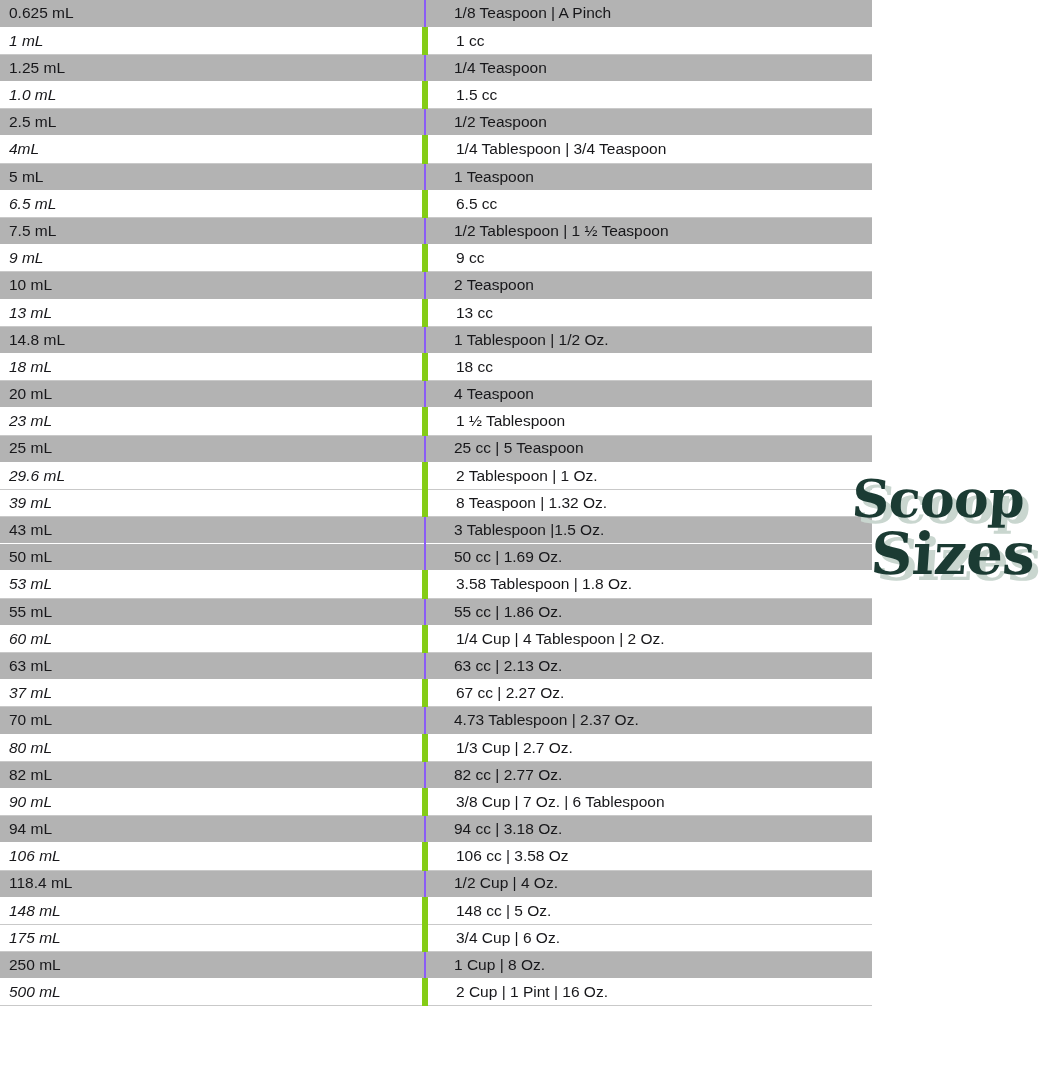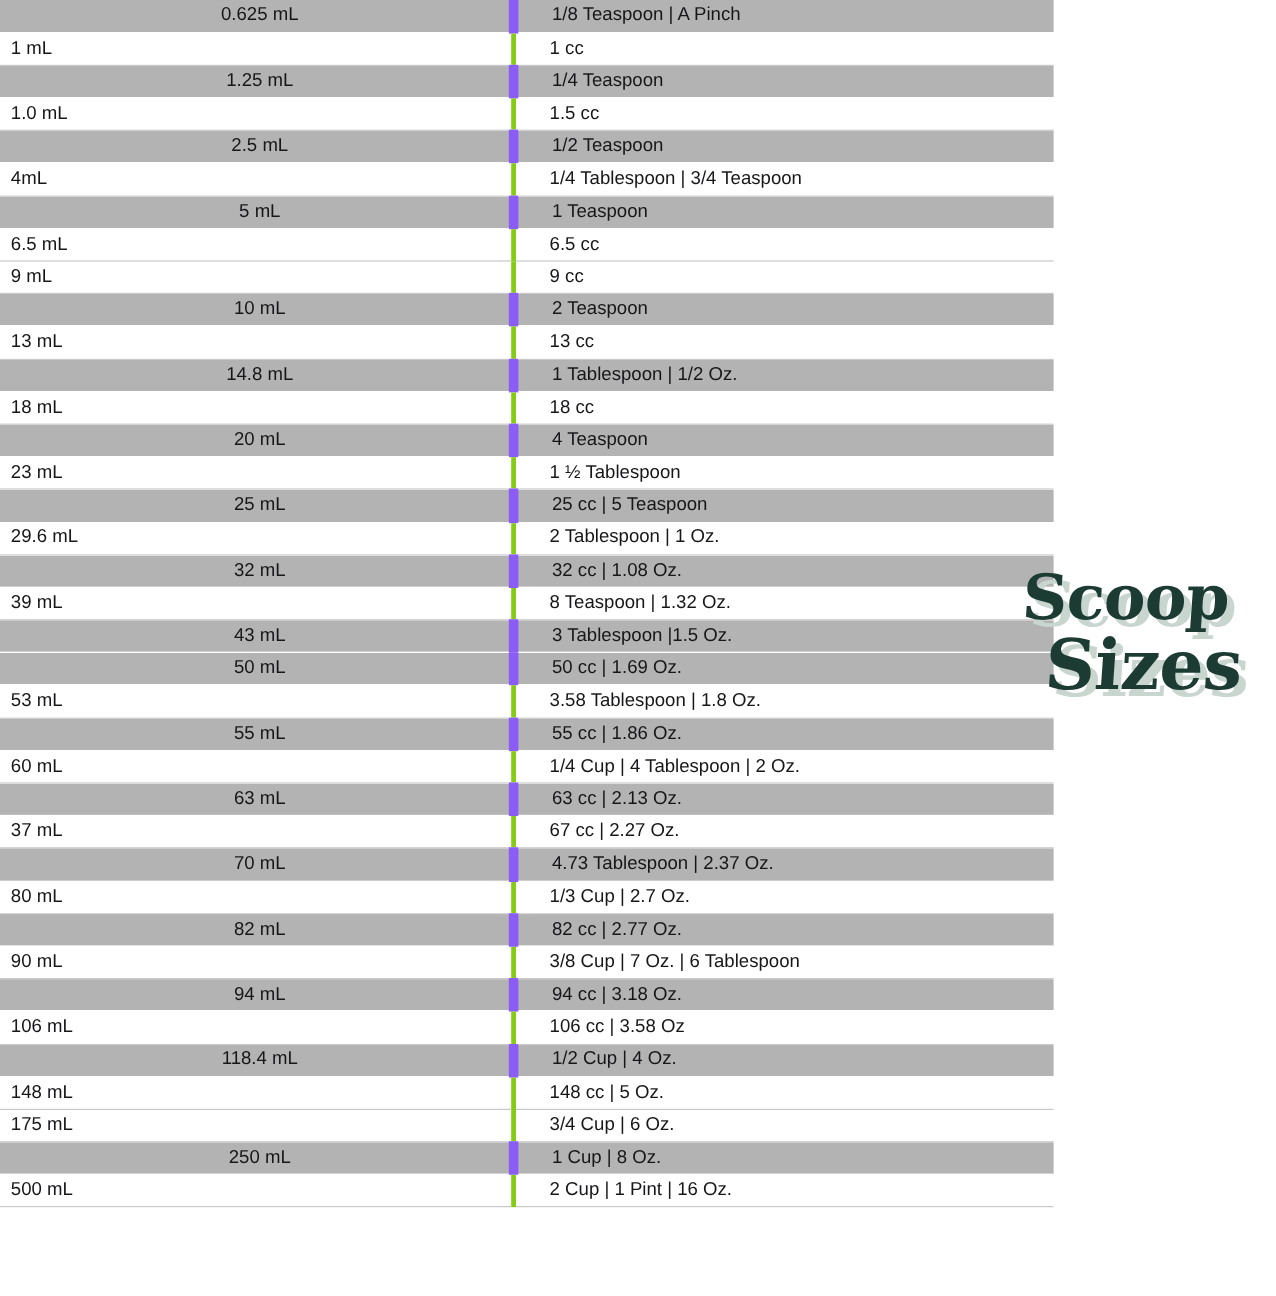--- a/index.html
+++ b/index.html
@@ -56,28 +56,28 @@
     padding-left: 28px;
   }
 
   tr.shade td {
     background: #b3b3b3;
   }
   tr.plain td {
     background: #ffffff;
   }
   tr.plain td.col-ml {
-    border-right: 4px solid #84cc16;
+    border-right: 6px solid #84cc16;
+    font-style: italic;
   }
   tr.plain td {
     border-bottom: 1px solid #c9c9c9;
   }
   tr.shade td.col-ml {
-    border-right: 8px solid #8b5cf6;
-    text-align: center;
+    border-right: 2px solid #8b5cf6;
   }
 
   
   .title-block {
     position: absolute;
     left: 843px;
     top: 468px;
     width: 205px;
     height: 140px;
   }
@@ -150,20 +150,24 @@
           <td class="col-eq">1/4 Tablespoon | 3/4 Teaspoon</td>
         </tr>
         <tr class="shade">
           <td class="col-ml">5 mL</td>
           <td class="col-eq">1 Teaspoon</td>
         </tr>
         <tr class="plain">
           <td class="col-ml">6.5 mL</td>
           <td class="col-eq">6.5 cc</td>
         </tr>
+        <tr class="shade">
+          <td class="col-ml">7.5 mL</td>
+          <td class="col-eq">1/2 Tablespoon | 1 ½ Teaspoon</td>
+        </tr>
         <tr class="plain">
           <td class="col-ml">9 mL</td>
           <td class="col-eq">9 cc</td>
         </tr>
         <tr class="shade">
           <td class="col-ml">10 mL</td>
           <td class="col-eq">2 Teaspoon</td>
         </tr>
         <tr class="plain">
           <td class="col-ml">13 mL</td>
@@ -185,24 +189,20 @@
           <td class="col-ml">23 mL</td>
           <td class="col-eq">1 ½ Tablespoon</td>
         </tr>
         <tr class="shade">
           <td class="col-ml">25 mL</td>
           <td class="col-eq">25 cc | 5 Teaspoon</td>
         </tr>
         <tr class="plain">
           <td class="col-ml">29.6 mL</td>
           <td class="col-eq">2 Tablespoon | 1 Oz.</td>
-        </tr>
-        <tr class="shade">
-          <td class="col-ml">32 mL</td>
-          <td class="col-eq">32 cc | 1.08 Oz.</td>
         </tr>
         <tr class="plain">
           <td class="col-ml">39 mL</td>
           <td class="col-eq">8 Teaspoon | 1.32 Oz.</td>
         </tr>
         <tr class="shade">
           <td class="col-ml">43 mL</td>
           <td class="col-eq">3 Tablespoon |1.5 Oz.</td>
         </tr>
         <tr class="shade">

